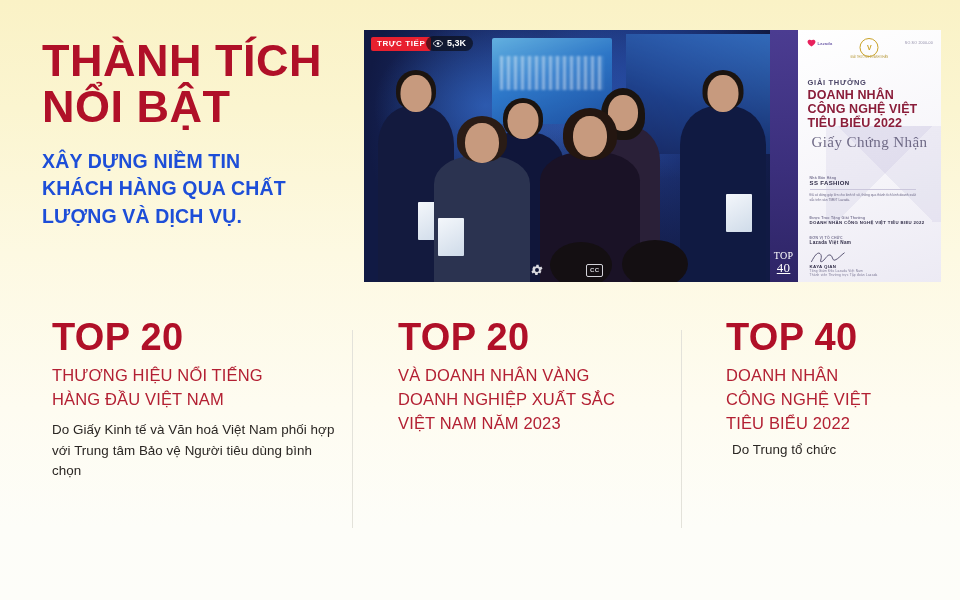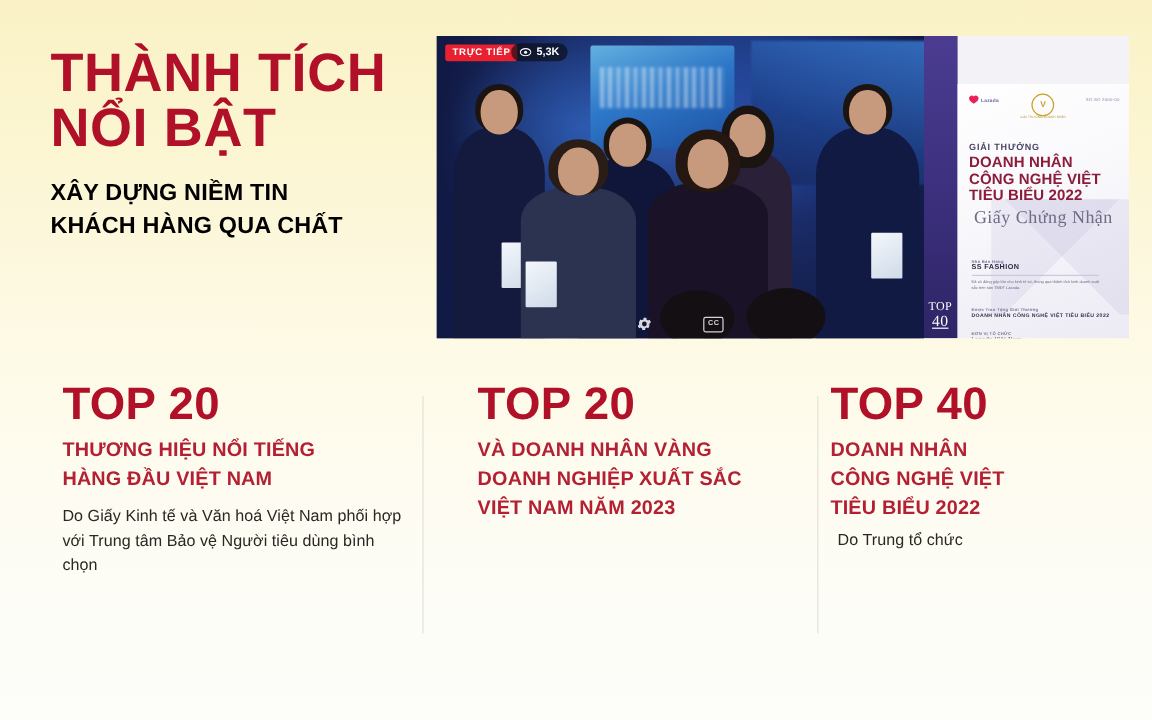--- a/index.html
+++ b/index.html
@@ -49,21 +49,21 @@
     font-weight: 700;
     font-size: 45px;
     line-height: 1.02;
     letter-spacing: 0.5px;
     margin: 0;
     text-transform: uppercase;
   }
   .headline .l2 { display: block; }
   .subhead {
     margin: 18px 0 0 0;
-    color: #000000;
+    color: #1d4ed8;
     font-weight: 700;
     font-size: 19.5px;
     line-height: 1.42;
     letter-spacing: 0.15px;
     text-transform: uppercase;
   }
   .subhead span { display: block; }
 
   
   .media {
@@ -262,21 +262,20 @@
     line-height: 1.02;
     text-align: center;
     letter-spacing: .3px;
   }
   .cert-band-top40 b { display: block; font-weight: 400; font-size: 13px; text-decoration: underline; }
   .cert-body {
     position: absolute;
     left: 28px; right: 0; top: 0; bottom: 0;
     background:
       linear-gradient(160deg, #ffffff 0%, #f7f6fa 52%, #eceaf4 100%);
-    margin-top: 40px;
   }
   .cert-chevron {
     position: absolute;
     left: 28px; top: 96px;
     width: 118px; height: 96px;
     background:
       linear-gradient(135deg, rgba(120,110,180,.10) 0 50%, transparent 50%),
       linear-gradient(225deg, rgba(120,110,180,.10) 0 50%, transparent 50%);
     opacity: .9;
   }
@@ -413,34 +412,34 @@
   }
   .divider.d1 { left: 352px; }
   .divider.d2 { left: 681px; }
 
   .col {
     position: absolute;
     top: 0;
   }
   .col-1 { left: 52px; width: 285px; }
   .col-2 { left: 398px; width: 275px; }
-  .col-3 { left: 692px; width: 210px; }
+  .col-3 { left: 726px; width: 210px; }
 
   .rank {
     color: #b01028;
     font-size: 38px;
     font-weight: 700;
     line-height: 1;
     letter-spacing: .3px;
     margin: 0 0 7px 0;
   }
   .award-name {
     color: #b32033;
     font-size: 16.5px;
-    font-weight: 700;
+    font-weight: 400;
     line-height: 1.46;
     letter-spacing: .15px;
     text-transform: uppercase;
     margin: 0;
   }
   .award-name span { display: block; }
   .award-note {
     margin: 9px 0 0 0;
     color: #2b2724;
     font-size: 13.4px;
@@ -457,20 +456,21 @@
   <section class="hero">
 
     <div class="hero-text">
       <h1 class="headline">
         <span class="l1">THÀNH TÍCH</span>
         <span class="l2">NỔI BẬT</span>
       </h1>
       <p class="subhead">
         <span>XÂY DỰNG NIỀM TIN</span>
         <span>KHÁCH HÀNG QUA CHẤT</span>
+        <span>LƯỢNG VÀ DỊCH VỤ.</span>
       </p>
     </div>
 
     <div class="media">
 
       <div class="video">
         <div class="stage-glow"></div>
         <div class="screen-panel"></div>
         <div class="screen-panel-2"></div>
         <div class="screen-streak"></div>

